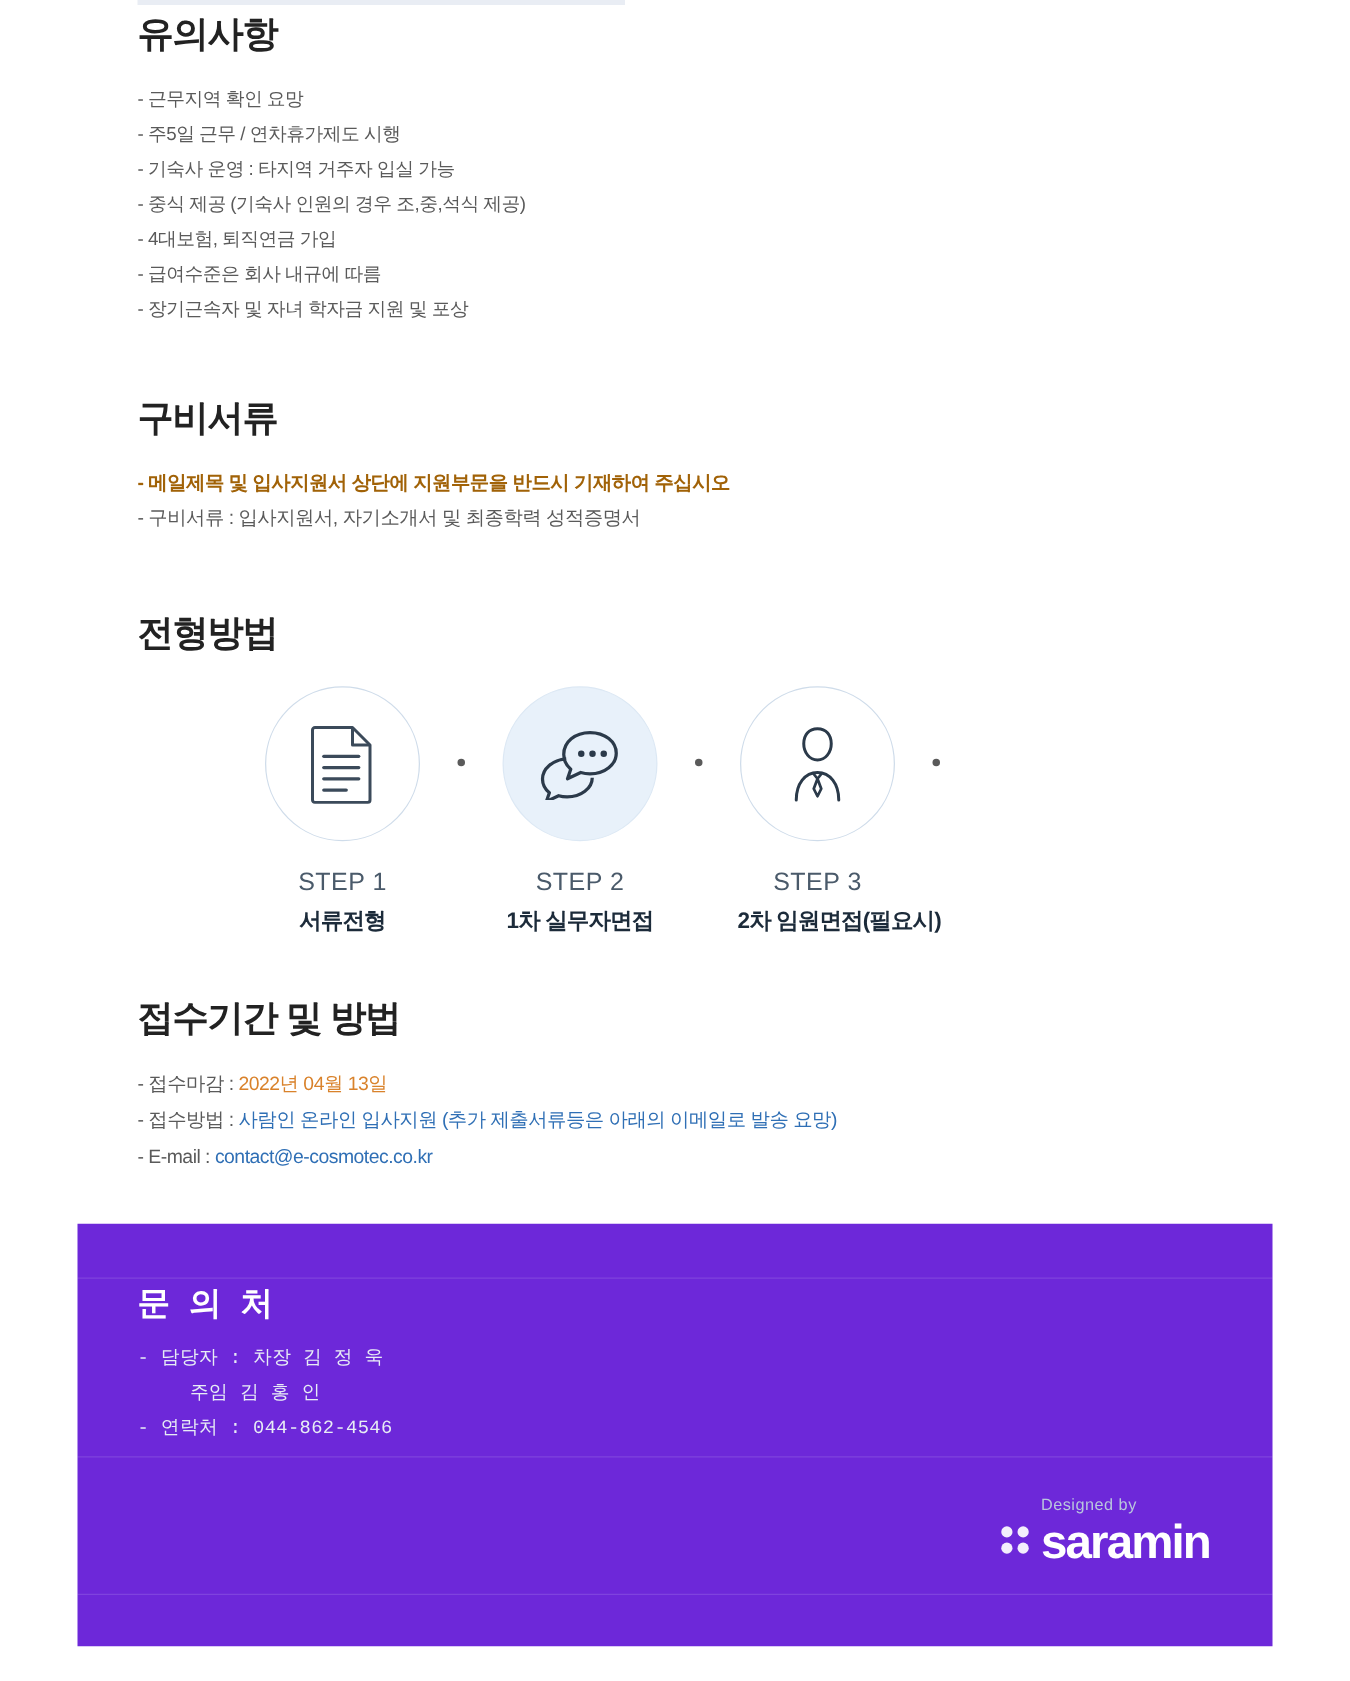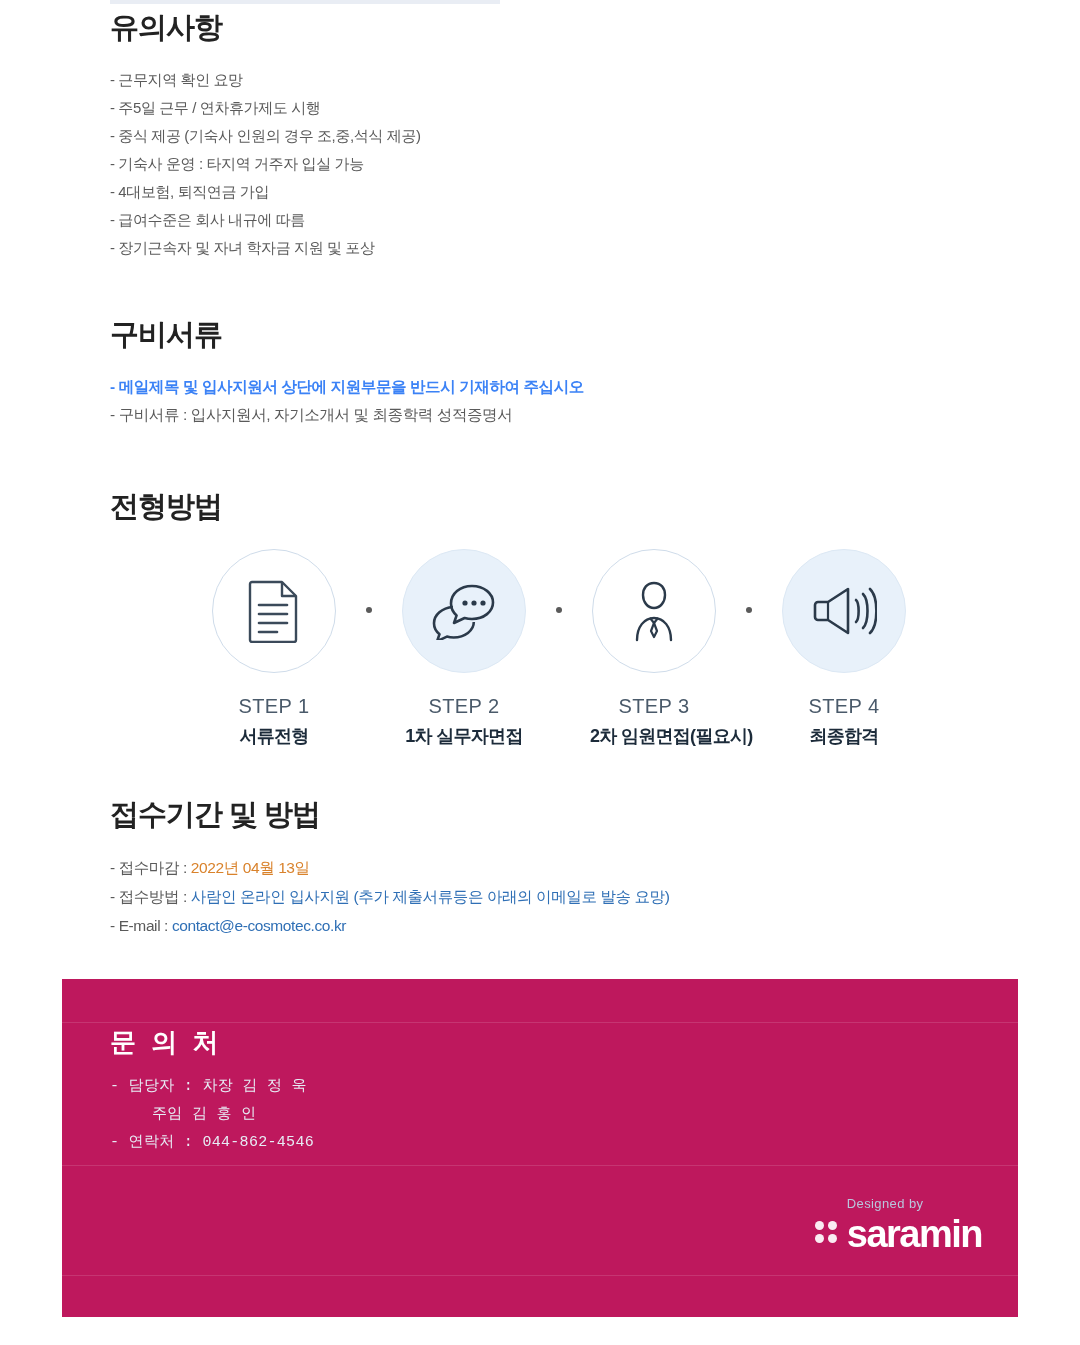--- a/index.html
+++ b/index.html
@@ -47,21 +47,21 @@
     padding: 0;
   }
   ul.bullets li {
     font-size: 15px;
     line-height: 27px;
     color: #5a5a5a;
     letter-spacing: -0.4px;
     white-space: nowrap;
   }
   ul.bullets li.strong {
-    color: #3b82f6;
+    color: #a16207;
     font-weight: 600;
   }
 
   
   #notice { top: 8px; }
   #notice ul.bullets li { line-height: 28px; }
 
   
   #docs { top: 315px; }
   #docs ul.bullets li { line-height: 28px; font-size: 15.5px; }
@@ -134,21 +134,21 @@
   .accent { color: #d9822b; }
   .blue { color: #2f6fb5; }
 
   
   .footer {
     position: absolute;
     left: 62px;
     top: 979px;
     width: 956px;
     height: 338px;
-    background: #be185d;
+    background: #6d28d9;
   }
   .footer .line {
     position: absolute;
     left: 0;
     width: 100%;
     height: 1px;
     background: rgba(255,255,255,0.13);
   }
   .footer .line.l1 { top: 43px; }
   .footer .line.l2 { top: 186px; }
@@ -177,21 +177,21 @@
     font-size: 15px;
     line-height: 28px;
     color: #e7ecf5;
     letter-spacing: 0.3px;
     white-space: nowrap;
   }
   .footer .contact li.indent { padding-left: 42px; }
 
   .brand {
     position: absolute;
-    right: 36px;
+    right: 50px;
     top: 218px;
     display: flex;
     align-items: flex-end;
     gap: 10px;
   }
   .brand .dots {
     display: grid;
     grid-template-columns: 9px 9px;
     grid-gap: 4px;
     margin-bottom: 10px;
@@ -228,22 +228,22 @@
 
 <div class="page">
 
   <div class="top-strip"></div>
 
   <div class="section" id="notice">
     <h2 class="sec-title">유의사항</h2>
     <ul class="bullets">
       <li>- 근무지역 확인 요망</li>
       <li>- 주5일 근무 / 연차휴가제도 시행</li>
+      <li>- 기숙사 운영 : 타지역 거주자 입실 가능</li>
       <li>- 중식 제공 (기숙사 인원의 경우 조,중,석식 제공)</li>
-      <li>- 기숙사 운영 : 타지역 거주자 입실 가능</li>
       <li>- 4대보험, 퇴직연금 가입</li>
       <li>- 급여수준은 회사 내규에 따름</li>
       <li>- 장기근속자 및 자녀 학자금 지원 및 포상</li>
     </ul>
   </div>
 
   <div class="section" id="docs">
     <h2 class="sec-title">구비서류</h2>
     <ul class="bullets">
       <li class="strong">- 메일제목 및 입사지원서 상단에 지원부문을 반드시 기재하여 주십시오</li>
@@ -311,35 +311,20 @@
           </span>
         </div>
         <div class="step-label">STEP 3</div>
         <div class="step-name">2차 임원면접(필요시)</div>
       </div>
 
       <div class="dot-sep">
           <span></span>
         </div>
 
-      <div class="step">
-        <div class="circle filled">
-          <span>
-            <svg width="66" height="56" viewBox="0 0 66 56">
-              <path d="M7 19 h10 l20 -13 v44 l-20 -13 H7 a3 3 0 0 1 -3 -3 V22 a3 3 0 0 1 3 -3 z" fill="none" stroke="#2b3a4a" stroke-width="2.6" stroke-linejoin="round"></path>
-              <line x1="17" y1="19" x2="17" y2="37" stroke="#2b3a4a" stroke-width="2.2"></line>
-              <path d="M45 17 c3.5 3 3.5 19 0 22" fill="none" stroke="#2b3a4a" stroke-width="2.6" stroke-linecap="round"></path>
-              <path d="M52 11 c6 6 6 28 0 34" fill="none" stroke="#2b3a4a" stroke-width="2.6" stroke-linecap="round"></path>
-              <path d="M59 6 c8.5 8 8.5 36 0 44" fill="none" stroke="#2b3a4a" stroke-width="2.6" stroke-linecap="round"></path>
-            </svg>
-          </span>
-        </div>
-        <div class="step-label">STEP 4</div>
-        <div class="step-name">최종합격</div>
-      </div>
 
     </div>
   </div>
 
   <div class="section" id="apply">
     <h2 class="sec-title">접수기간 및 방법</h2>
     <ul class="bullets">
       <li>
         <span>- 접수마감 : </span><span class="accent">2022년 04월 13일</span>
       </li>

